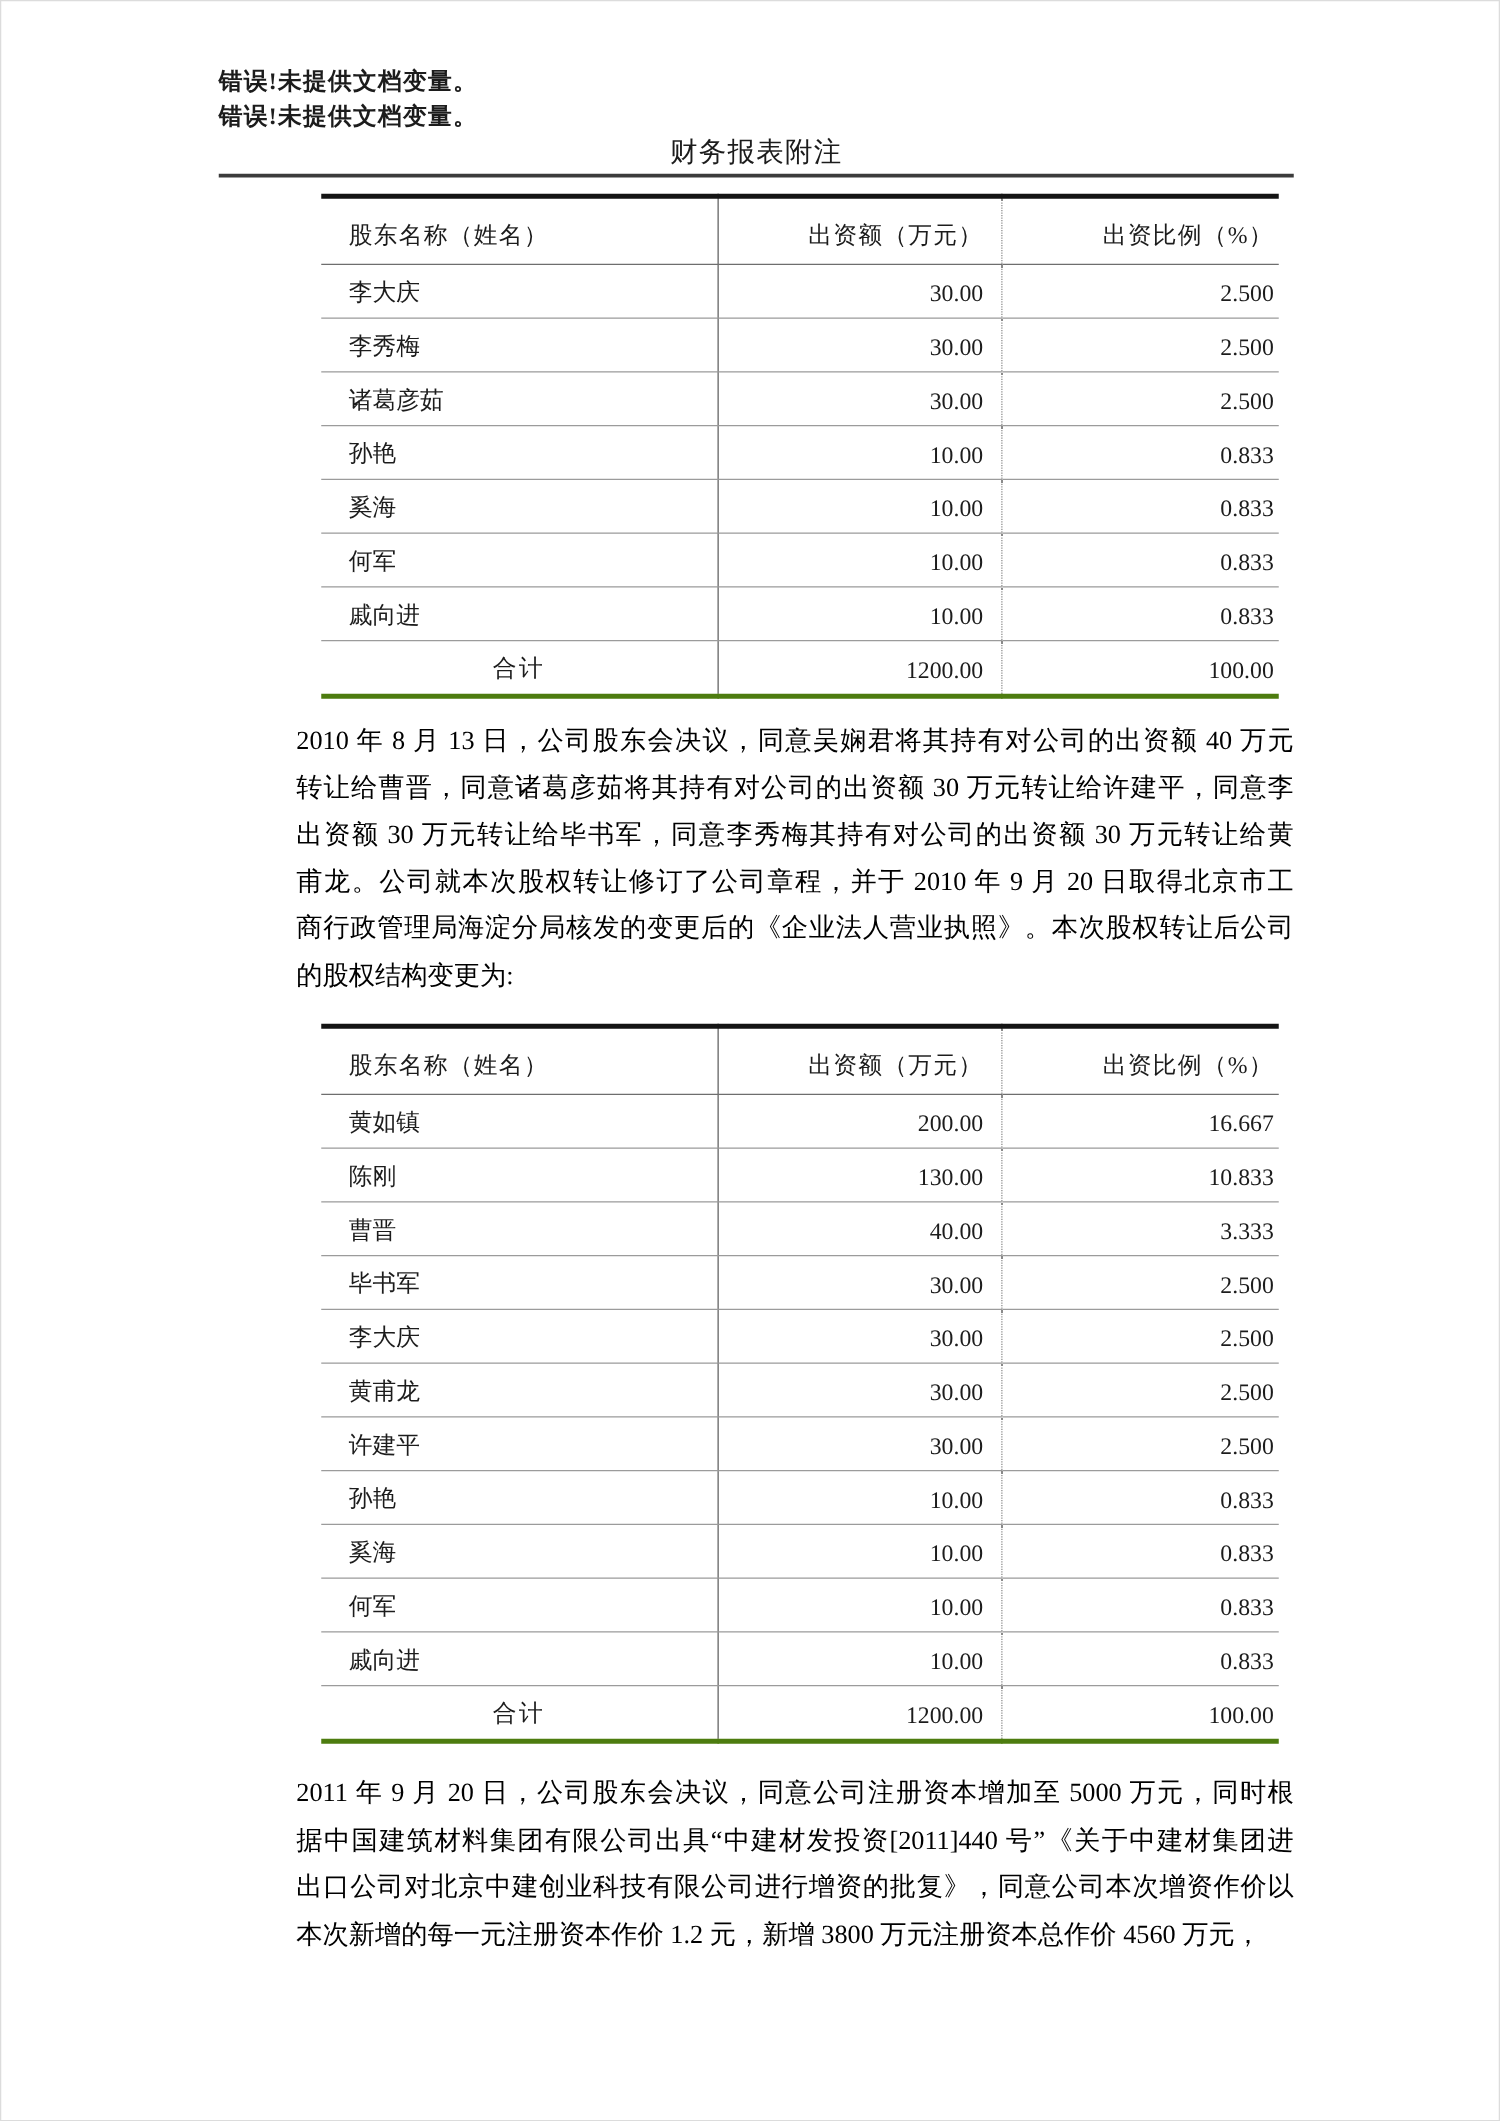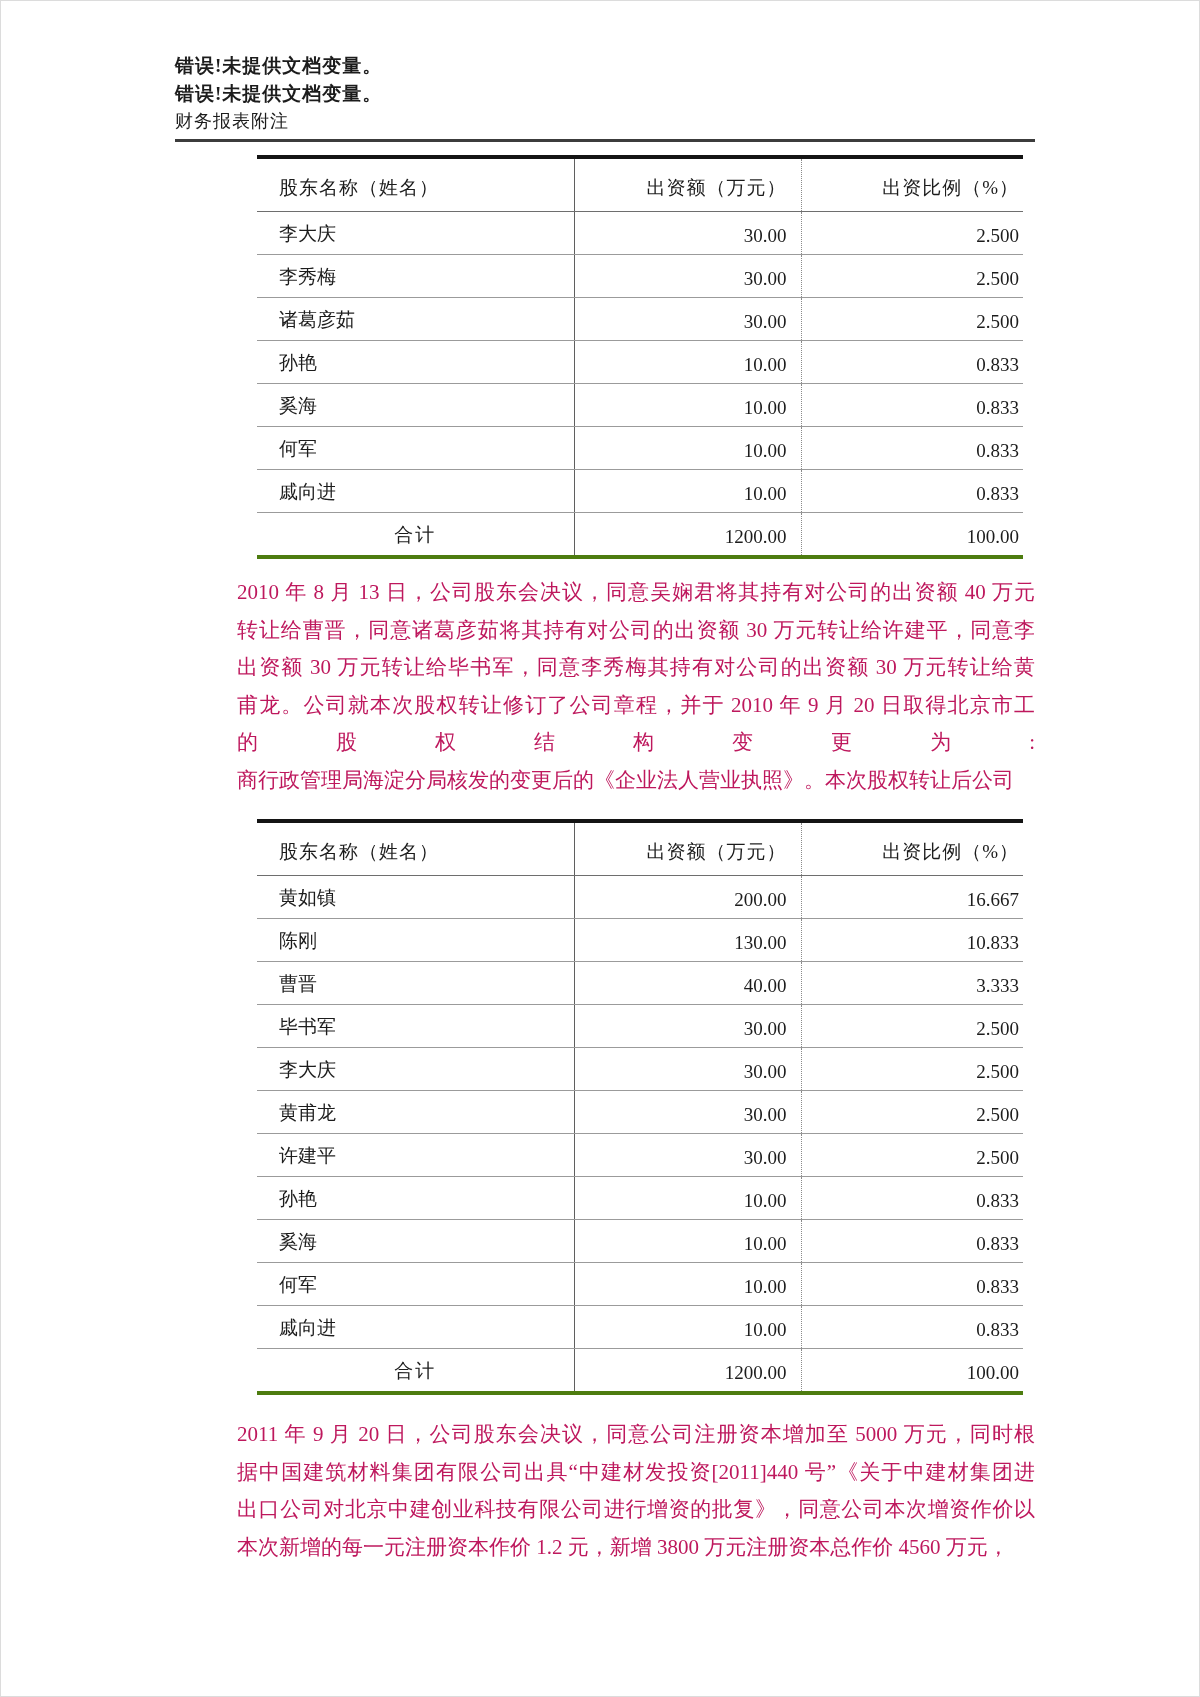--- a/index.html
+++ b/index.html
@@ -23,23 +23,24 @@
   }
 
   
   .doc-header .err {
     font-weight: bold;
     font-size: 19px;
     line-height: 28px;
     letter-spacing: 1px;
   }
   .doc-header .subtitle {
-    font-size: 18px;
+    font-size: 22px;
     line-height: 27px;
     letter-spacing: 1px;
+    text-align: center;
   }
   .header-rule {
     margin-top: 4px;
     border-bottom: 3px solid #3c3c3c;
     width: 100%;
     height: 0;
   }
 
   
   table.sh-table {
@@ -80,21 +81,21 @@
 
   .sh-table tfoot td { border-bottom: none; }
   .sh-table tfoot .c1 { text-align: center; padding-left: 4px; letter-spacing: 2px; }
 
   
   .para {
     width: 798px;
     margin-left: 62px;
     font-size: 21px;
     line-height: 37.5px;
-    color: #be185d;
+    color: #000000;
   }
   .para.p1 { margin-top: 15px; }
   .para.p2 { margin-top: 21px; }
   .pline {
     text-align: justify;
     text-align-last: justify;
     white-space: normal;
   }
   .pline:last-child {
     text-align-last: left;
@@ -183,23 +184,23 @@
 
         <div class="pline">2010 年 8 月 13 日，公司股东会决议，同意吴娴君将其持有对公司的出资额 40 万元</div>
 
         <div class="pline">转让给曹晋，同意诸葛彦茹将其持有对公司的出资额 30 万元转让给许建平，同意李</div>
 
 
         <div class="pline">出资额 30 万元转让给毕书军，同意李秀梅其持有对公司的出资额 30 万元转让给黄</div>
 
         <div class="pline">甫龙。公司就本次股权转让修订了公司章程，并于 2010 年 9 月 20 日取得北京市工</div>
 
+        <div class="pline">商行政管理局海淀分局核发的变更后的《企业法人营业执照》。本次股权转让后公司</div>
+
         <div class="pline">的股权结构变更为:</div>
-
-        <div class="pline">商行政管理局海淀分局核发的变更后的《企业法人营业执照》。本次股权转让后公司</div>
       </div>
 
     <table class="sh-table t2">
       <colgroup>
         <col class="col-name">
           <col class="col-amt">
           <col class="col-ratio">
       </colgroup>
       <thead>
         <tr>

